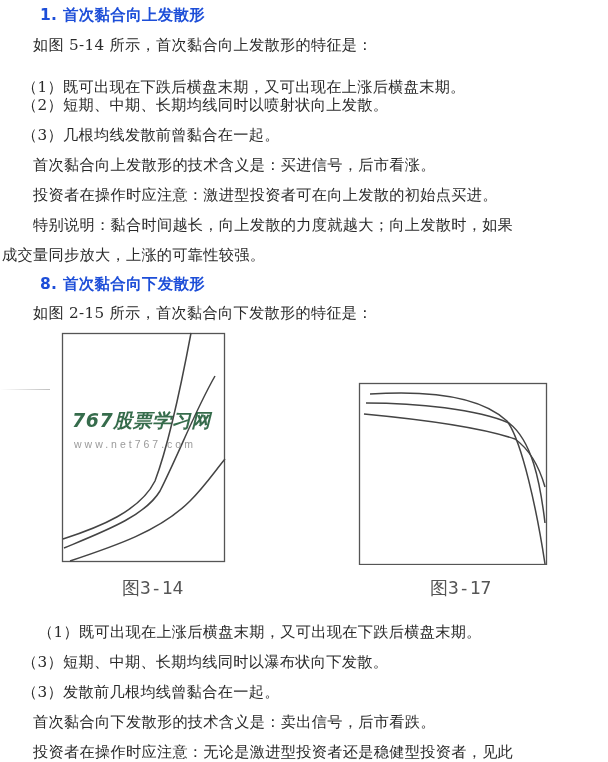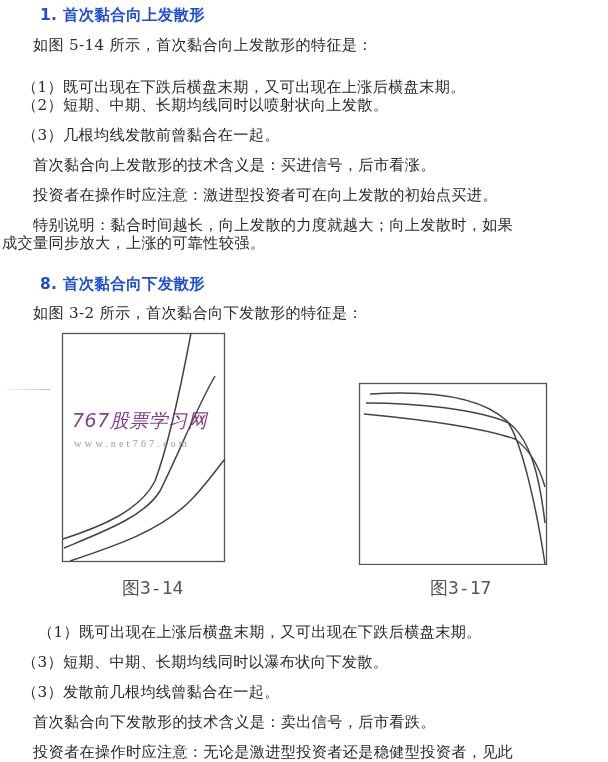--- a/index.html
+++ b/index.html
@@ -19,48 +19,48 @@
   .fig { position: absolute; }
   .fig svg { display: block; }
   .caption {
     position: absolute; font-size: 18px; color: #555;
     font-family: "DejaVu Sans Mono", "Liberation Mono", monospace;
     white-space: nowrap;
   }
   .watermark-title {
     position: absolute; left: 72px; top: 408px;
     font-family: "DejaVu Sans", "Liberation Sans", sans-serif;
-    font-style: italic; font-weight: normal; font-size: 19px;
-    color: #701a75; opacity: 0.85; letter-spacing: 0.5px; white-space: nowrap;
+    font-style: italic; font-weight: bold; font-size: 19px;
+    color: #14532d; opacity: 0.85; letter-spacing: 0.5px; white-space: nowrap;
   }
   .watermark-url {
     position: absolute; left: 74px; top: 438px;
-    font-family: Liberation Serif, serif;
+    font-family: Liberation Sans, sans-serif;
     font-size: 10.5px; color: #9a9a9a; letter-spacing: 3px; white-space: nowrap;
   }
   .scan-mark {
     position: absolute; left: 0; top: 389px; width: 50px; height: 1px;
     background: linear-gradient(to right, rgba(150,150,150,0), rgba(150,150,150,0.6));
   }
 </style>
 </head>
 <body>
 
 <div class="line heading" style="left:40px; top:5px;">1. 首次黏合向上发散形</div>
 <div class="line" style="left:33px; top:35px;">如图 5-14 所示，首次黏合向上发散形的特征是：</div>
 <div class="line" style="left:22px; top:65px;margin-top:12px;">（1）既可出现在下跌后横盘末期，又可出现在上涨后横盘末期。</div>
 <div class="line" style="left:22px; top:95px;">（2）短期、中期、长期均线同时以喷射状向上发散。</div>
 <div class="line" style="left:22px; top:125px;">（3）几根均线发散前曾黏合在一起。</div>
 <div class="line" style="left:33px; top:155px;">首次黏合向上发散形的技术含义是：买进信号，后市看涨。</div>
 <div class="line" style="left:33px; top:185px;">投资者在操作时应注意：激进型投资者可在向上发散的初始点买进。</div>
 <div class="line" style="left:33px; top:215px;">特别说明：黏合时间越长，向上发散的力度就越大；向上发散时，如果</div>
-<div class="line" style="left:2px; top:233px;">成交量同步放大，上涨的可靠性较强。</div>
+<div class="line" style="left:2px; top:245px;">成交量同步放大，上涨的可靠性较强。</div>
 
 <div class="line heading" style="left:40px; top:274px;">8. 首次黏合向下发散形</div>
-<div class="line" style="left:33px; top:303px;">如图 3-2 所示，首次黏合向下发散形的特征是：</div>
+<div class="line" style="left:33px; top:303px;">如图 2-15 所示，首次黏合向下发散形的特征是：</div>
 
 <div class="scan-mark"></div>
 
 <div class="fig" style="left:60px; top:331px;">
   <svg width="168" height="234" viewBox="0 0 168 234">
     <rect x="2.5" y="2.5" width="162" height="228" fill="none" stroke="#555" stroke-width="1.3"></rect>
 
     <path d="M3,208 C40,196 80,180 95,150 C110,110 122,50 131,2" fill="none" stroke="#444" stroke-width="1.5"></path>
 
     <path d="M4,217 C45,200 85,185 100,160 C120,120 135,80 155,45" fill="none" stroke="#444" stroke-width="1.5"></path>

